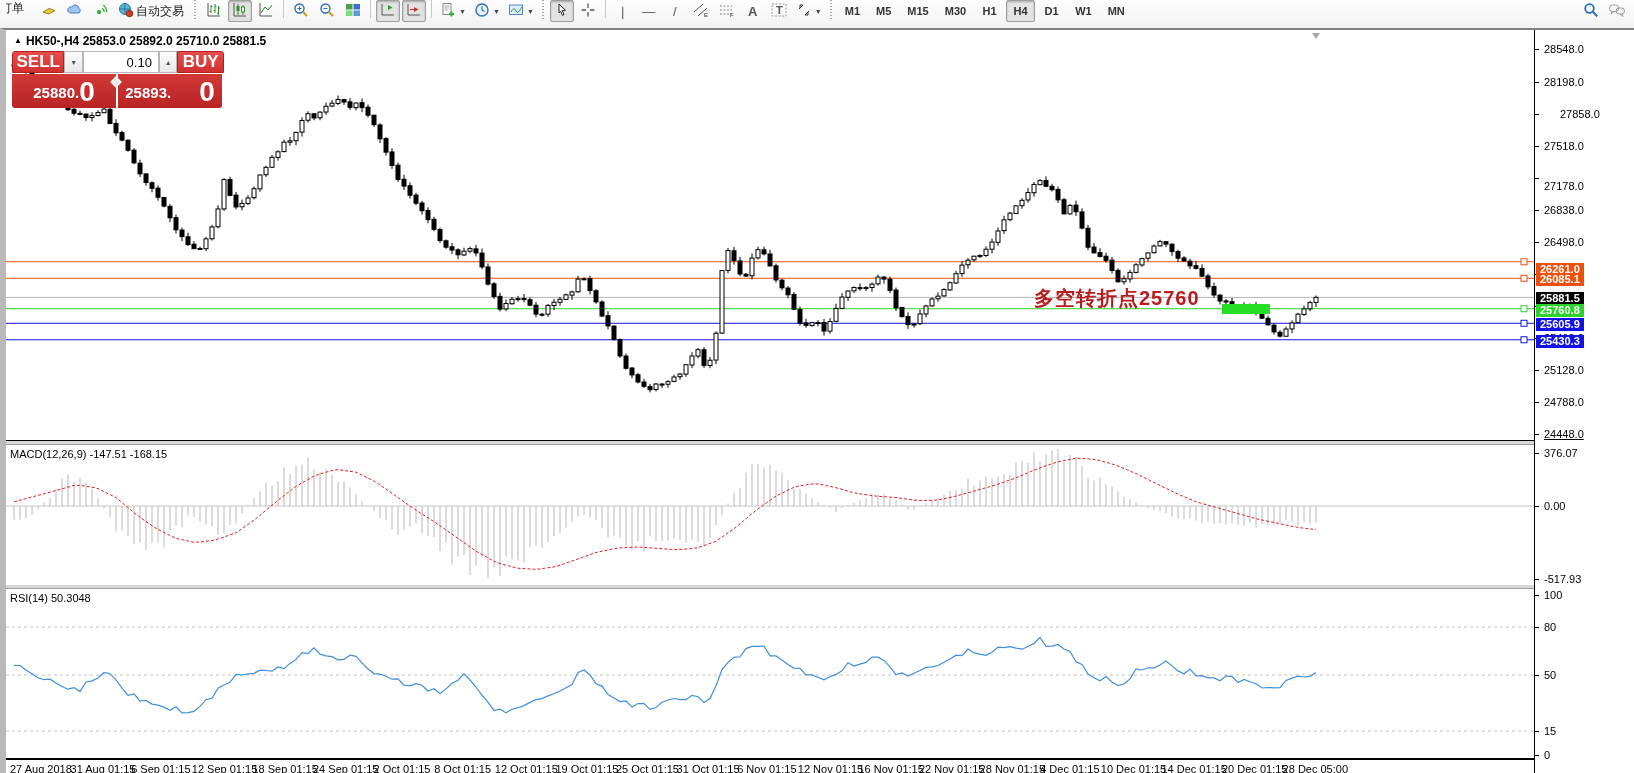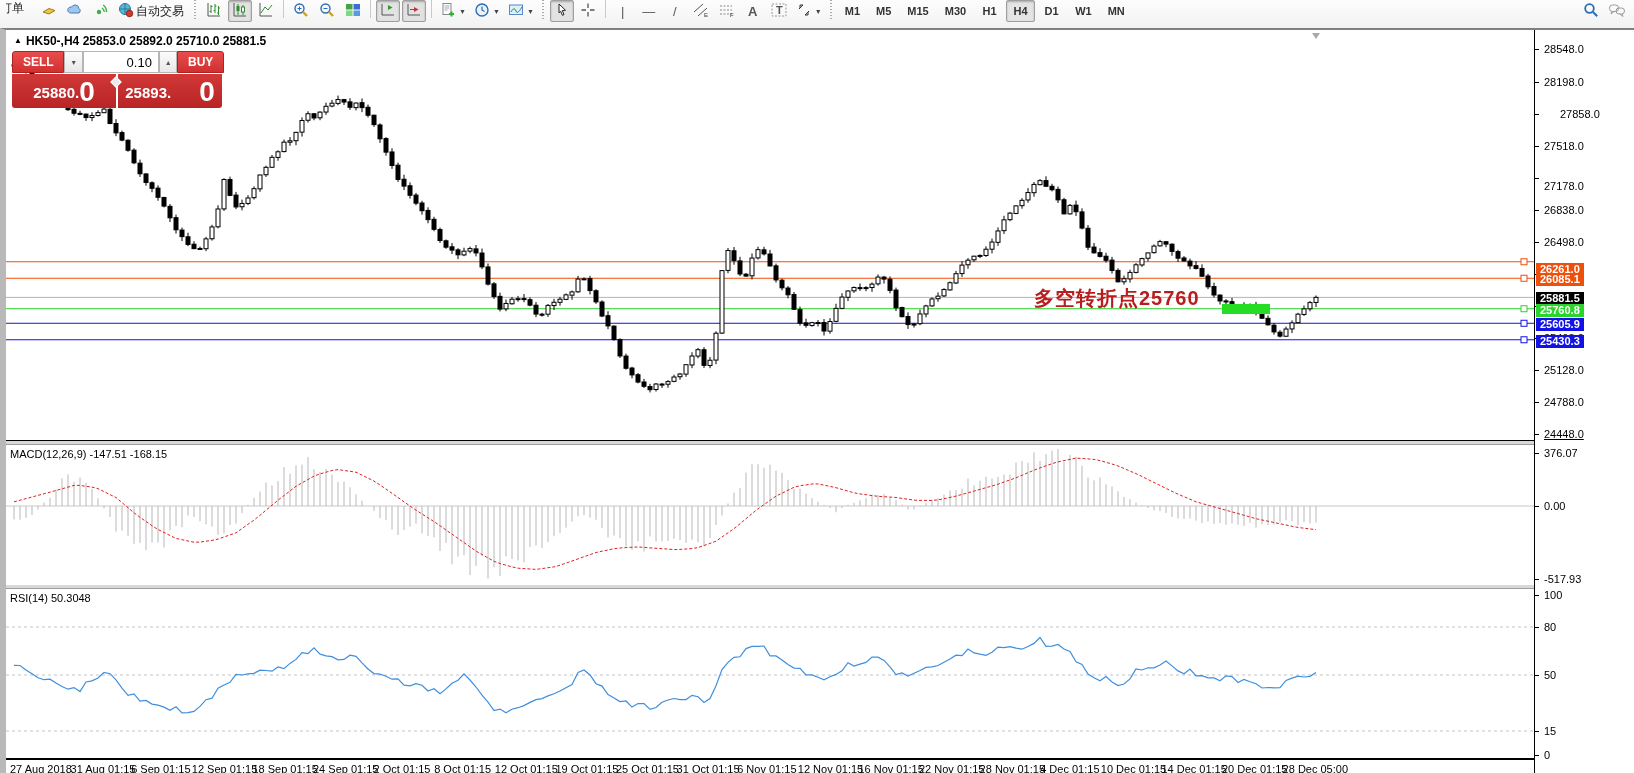--- a/index.html
+++ b/index.html
@@ -46,21 +46,21 @@
   .ytick-dash{position:absolute;left:0;width:4px;height:0;border-top:1px solid #000;}
   .line-label{position:absolute;left:1px;height:13px;line-height:13px;padding:0 4px;
     font-size:11px;font-weight:bold;color:#fff;white-space:nowrap;}
 
   .chart-title{position:absolute;left:8px;top:4px;font-size:12px;font-weight:bold;color:#000;}
   .chart-title .tri{font-size:8px;vertical-align:2px;margin-right:4px;color:#000;}
 
   
   .trade-panel{position:absolute;left:6px;top:21px;width:212px;}
   .tp-row1{display:flex;height:22px;}
-  .tp-sell,.tp-buy{background:linear-gradient(#ea4c4c,#d03030);color:#fff;font-size:12px;font-weight:bold;
+  .tp-sell,.tp-buy{background:linear-gradient(#ea4c4c,#d03030);color:#fff;font-size:17px;font-weight:bold;
     border:1px solid #b02020;display:flex;align-items:center;justify-content:center;}
   .tp-sell{width:52px;border-radius:3px 0 0 0;}
   .tp-buy{width:46px;border-radius:0 3px 0 0;}
   .tp-step{width:17px;background:linear-gradient(#fbfbfb,#e8e8e8);border:1px solid #b5b5b5;color:#555;
     font-size:7px;display:flex;align-items:center;justify-content:center;}
   .tp-vol{width:70px;background:#fff;border:1px solid #b5b5b5;font-size:13px;color:#000;
     display:flex;align-items:center;justify-content:flex-end;padding-right:6px;}
   .tp-row2{display:flex;margin-top:1px;position:relative;}
   .tp-price{width:104px;height:34px;background:linear-gradient(#d23838,#b82424);color:#fff;
     display:flex;align-items:flex-end;justify-content:center;padding-bottom:2px;box-sizing:border-box;}

